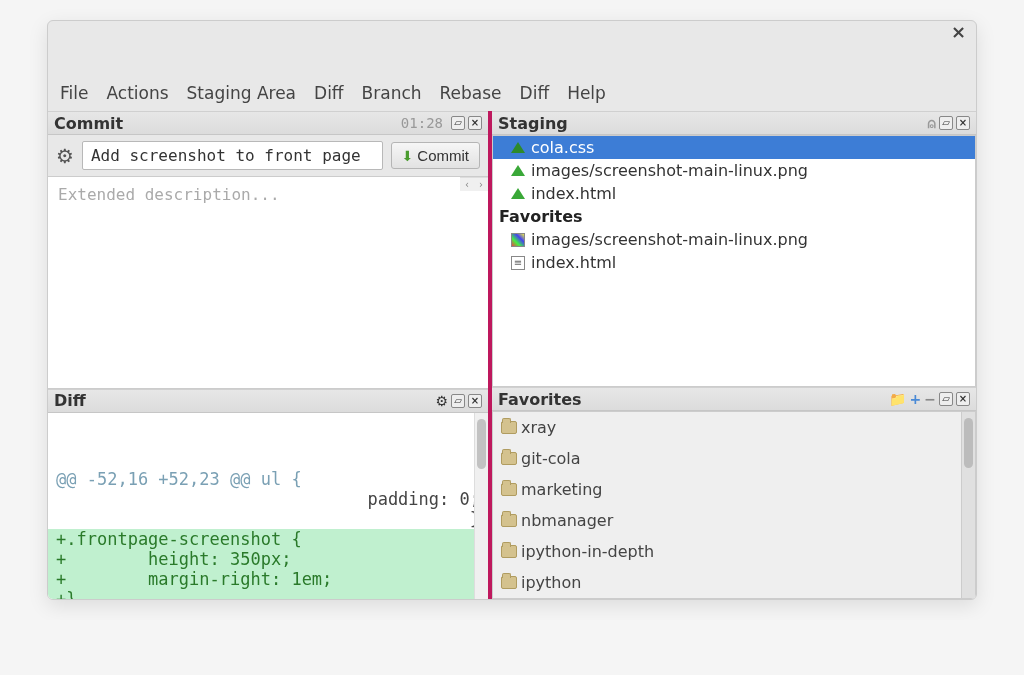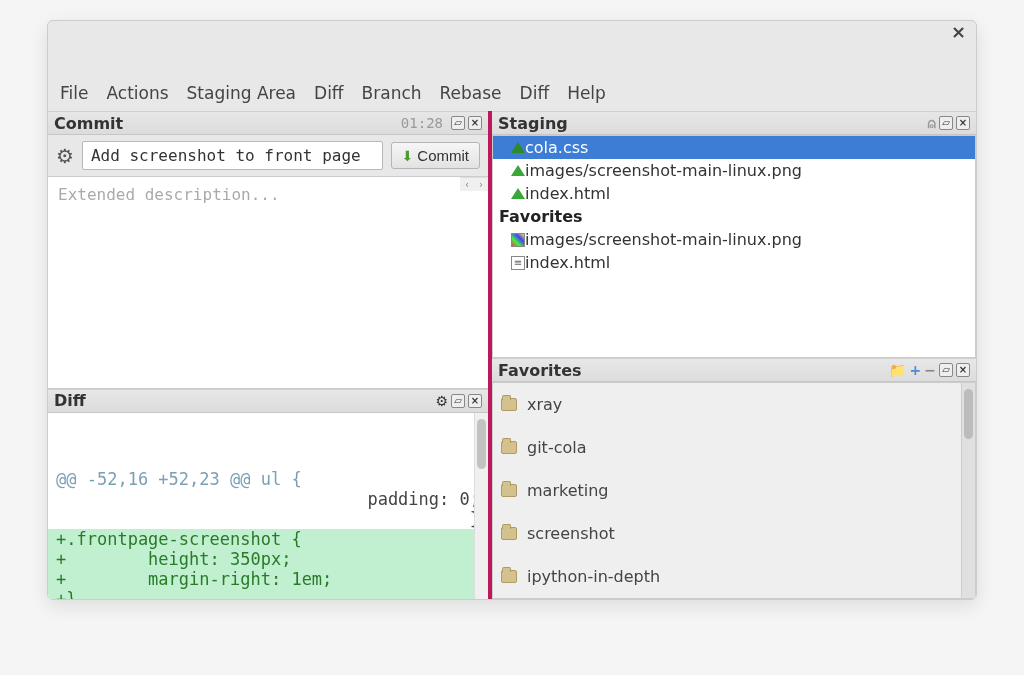--- a/index.html
+++ b/index.html
@@ -235,20 +235,21 @@
     font-size: 16px;
   }
   .status-section {
     font-weight: bold;
     padding: 2px 6px;
     color: #222;
   }
   .file-item {
     display: flex;
     align-items: center;
+    gap: 6px;
     padding: 2px 6px 2px 18px;
     cursor: pointer;
   }
   .file-item.selected {
     background: #3d7dd6;
     color: #fff;
   }
   .staged-icon {
     width: 0; height: 0;
     border-left: 7px solid transparent;
@@ -274,22 +275,22 @@
     flex: 1;
     background: #efefef;
     border: 1px solid #ccc;
     overflow: hidden;
     font-size: 16px;
     position: relative;
   }
   .fav-item {
     display: flex;
     align-items: center;
-    gap: 10px;
-    padding: 12px 8px;
+    gap: 4px;
+    padding: 6px 8px;
     color: #444;
     cursor: pointer;
   }
   .folder-icon {
     width: 16px;
     height: 13px;
     background: #d4c28e;
     border: 1px solid #b09c60;
     border-radius: 2px;
     position: relative;
@@ -451,25 +452,29 @@
             <div class="fav-item">
               <span class="folder-icon"></span>
               <span>git-cola</span>
             </div>
             <div class="fav-item">
               <span class="folder-icon"></span>
               <span>marketing</span>
             </div>
             <div class="fav-item">
               <span class="folder-icon"></span>
-              <span>screenshot</span>
+              <span>nbmanager</span>
             </div>
             <div class="fav-item">
               <span class="folder-icon"></span>
               <span>ipython-in-depth</span>
+            </div>
+            <div class="fav-item">
+              <span class="folder-icon"></span>
+              <span>ipython</span>
             </div>
             <div class="vscroll">
             <div class="thumb"></div>
           </div>
         </div>
       </div>
 
     </div>
 
   </div>

